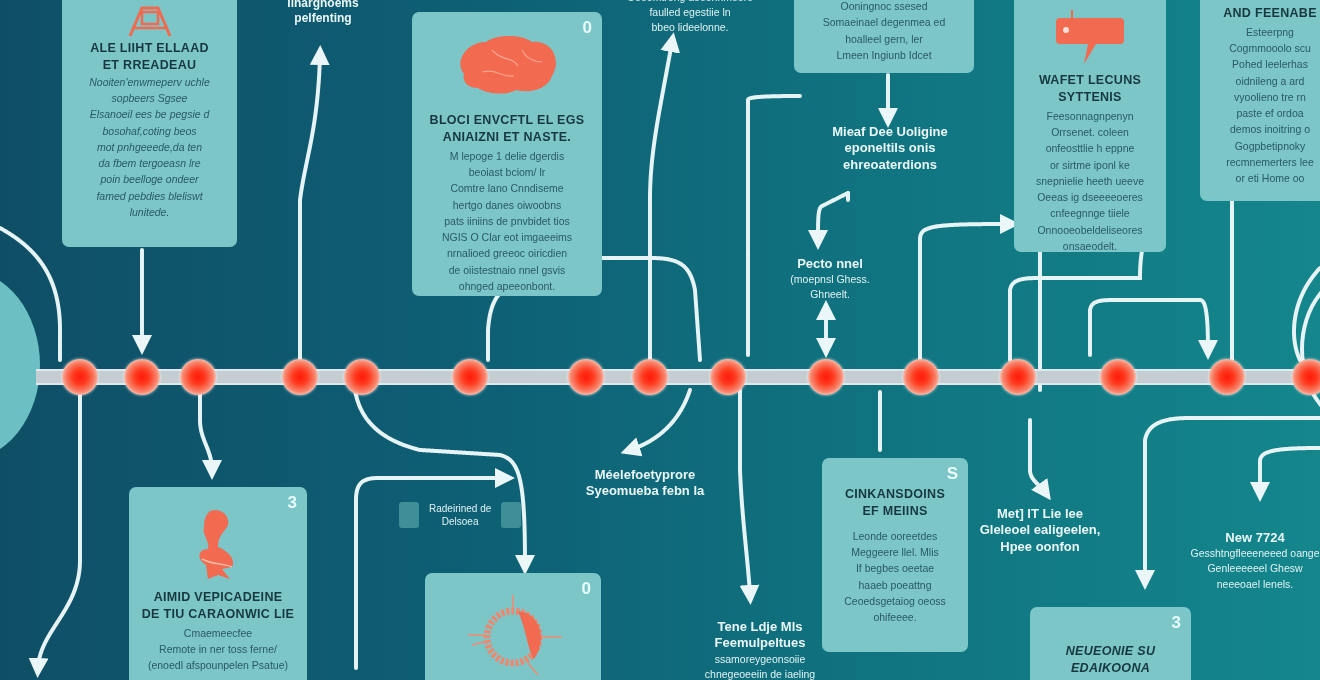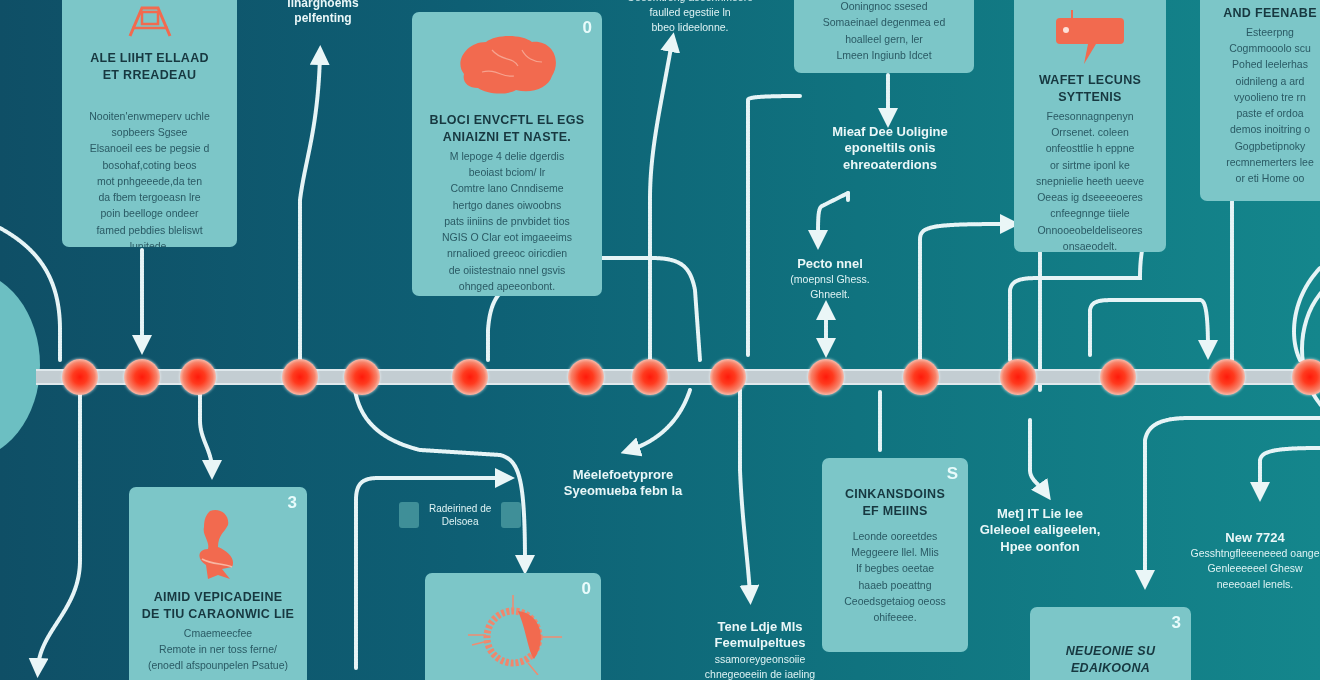--- a/index.html
+++ b/index.html
@@ -85,42 +85,42 @@
 <div class="node" style="left:1118px;top:377px;"></div>
 <div class="node" style="left:1227px;top:377px;"></div>
 <div class="node" style="left:1310px;top:377px;"></div>
 
 <div class="card" style="left:62px;top:-6px;width:175px;height:253px;padding-top:8px;">
   <svg class="icon" width="56" height="38" viewBox="0 0 56 38">
     <path d="M8,34 L20,6 L36,6 L48,34" fill="none" stroke="#f26a4f" stroke-width="3"></path>
     <rect x="20" y="10" width="16" height="12" fill="none" stroke="#f26a4f" stroke-width="2.5"></rect>
     <path d="M10,26 L46,26" stroke="#f26a4f" stroke-width="2.5"></path>
   </svg>
-  <div class="title" style="margin-top:10px;white-space:pre-line;">Ale Liiht Ellaad
+  <div class="title" style="white-space:pre-line;">Ale Liiht Ellaad
 Et Rreadeau</div>
-  <div class="body" style="margin-top:24px;">Nooiten'enwmeperv uchle
+  <div class="body" style="margin-top:0;font-style:italic;">Nooiten'enwmeperv uchle
 sopbeers Sgsee
 Elsanoeil ees be pegsie d
 bosohaf,coting beos
 mot pnhgeeede,da ten
 da fbem tergoeasn lre
 poin beelloge ondeer
 famed pebdies bleliswt
 lunitede.</div>
 </div>
 
 <div class="card" style="left:412px;top:12px;width:190px;height:284px;">
   <span class="num">0</span>
   <svg class="icon" width="110" height="64" viewBox="0 0 110 64" style="margin-top:14px;">
     <path d="M12,42 C2,30 14,10 34,10 C44,2 70,2 80,10 C100,8 110,28 100,44 C96,56 80,62 64,58 C54,64 34,62 26,56 C16,56 10,50 12,42 Z" fill="#f26a4f"></path>
     <path d="M40,18 C50,30 60,24 66,34 M30,40 C44,36 50,46 62,44 M70,18 C74,26 82,30 90,30" stroke="#f6a38f" stroke-width="1.2" fill="none"></path>
   </svg>
   <div class="title" style="margin-top:16px;white-space:pre-line;">Bloci Envcftl El Egs
 Aniaizni Et Naste.</div>
-  <div class="body">M lepoge 4 delie dgerdis
+  <div class="body">M lepoge 1 delie dgerdis
 beoiast bciom/ lr
 Comtre lano Cnndiseme
 hertgo danes oiwoobns
 pats iiniins de pnvbidet tios
 NGIS O Clar eot imgaeeims
 nrnalioed greeoc oiricdien
 de oiistestnaio nnel gsvis
 ohnged apeeonbont.</div>
 </div>
 
@@ -224,21 +224,21 @@
 <div class="free" style="left:805px;top:124px;width:170px;">
   <div class="title">Mieaf Dee Uoligine
 eponeltils onis
 ehreoaterdions</div>
 </div>
 <div class="free" style="left:770px;top:256px;width:120px;">
   <div class="title">Pecto nnel</div>
   <div class="body">(moepnsl Ghess.
 Ghneelt.</div>
 </div>
-<div class="free" style="left:548px;top:467px;width:150px;">
+<div class="free" style="left:570px;top:467px;width:150px;">
   <div class="title">Méelefoetyprore
 Syeomueba febn la</div>
 </div>
 <div class="free" style="left:685px;top:619px;width:150px;">
   <div class="title">Tene Ldje Mls
 Feemulpeltues</div>
   <div class="body">ssamoreygeonsoiie
 chnegeoeeiin de iaeling</div>
 </div>
 <div class="free" style="left:970px;top:506px;width:140px;">

